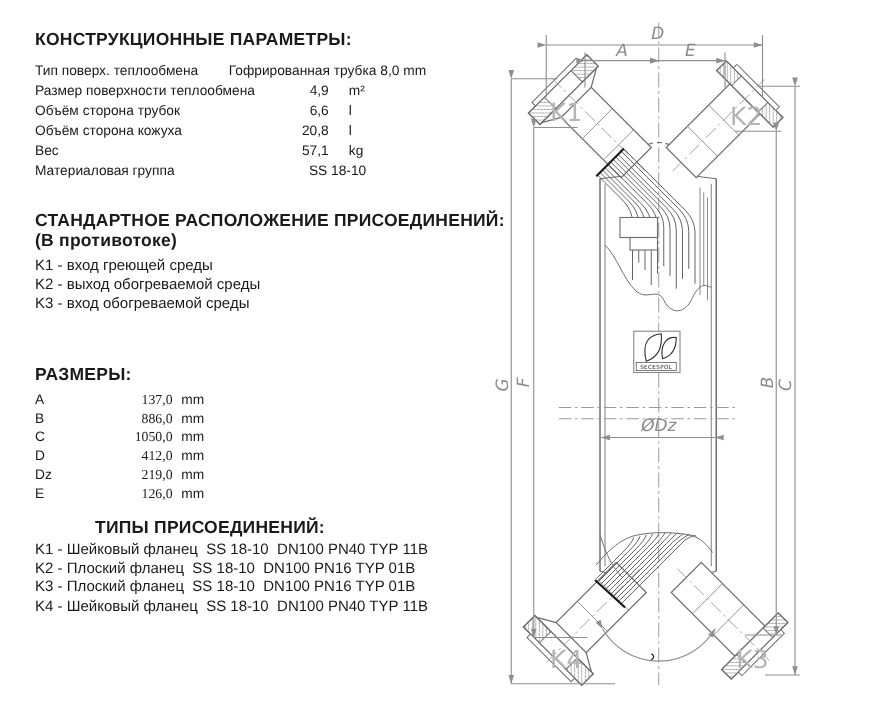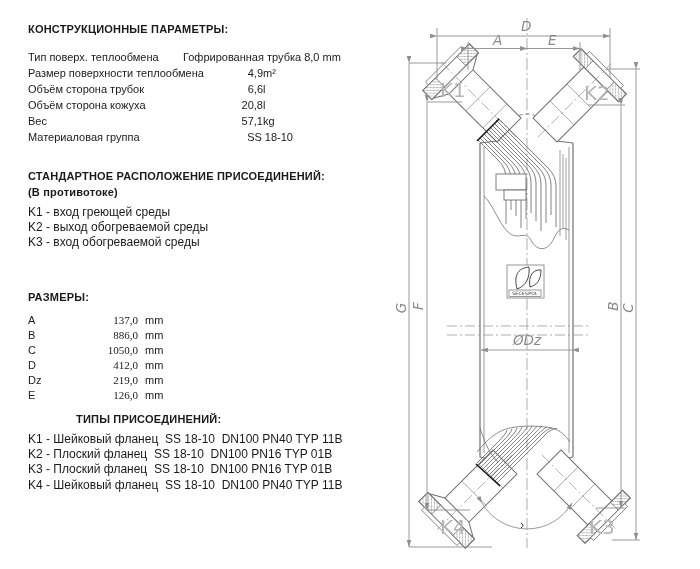--- a/index.html
+++ b/index.html
@@ -1,25 +1,25 @@
 <!DOCTYPE html>
 <html><head>
 <meta charset="utf-8">
 <style>
   html,body{margin:0;padding:0;}
   body{width:700px;height:569px;background:#ffffff;position:relative;
        font-family:"Liberation Sans",sans-serif;color:#1a1a1a;overflow:hidden;}
   .abs{position:absolute;}
-  .h1{font-size:11px;font-weight:bold;letter-spacing:.2px;white-space:nowrap;}
+  .h1{font-size:14px;font-weight:bold;letter-spacing:.2px;white-space:nowrap;}
   
   .ctable{display:grid;grid-template-columns:178px 57px 30px;row-gap:4.6px;
           font-size:11px;line-height:11.5px;}
   .ctable .lbl{white-space:nowrap;}
   .ctable .val{text-align:right;white-space:nowrap;}
-  .ctable .unit{white-space:nowrap;}
+  .ctable .unit{padding-left:16px;white-space:nowrap;}
   .ctable .span-left{grid-column:2/4;text-align:left;white-space:nowrap;margin-left:-23px;}
   .ctable .span-right{grid-column:2/4;text-align:right;white-space:nowrap;}
   
   .dtable{display:grid;grid-template-columns:52px 58px 30px;row-gap:3.6px;
           font-size:11px;line-height:11.5px;}
   .dtable .val{text-align:right;white-space:nowrap;font-family:Liberation Serif, serif;}
   .dtable .unit{padding-left:7px;}
   .list div{font-size:12px;line-height:15.2px;white-space:pre;}
   svg text{font-family:"DejaVu Sans",sans-serif;}
   .dimletter{font-size:13.5px;font-style:italic;fill:#8a8a8a;}

